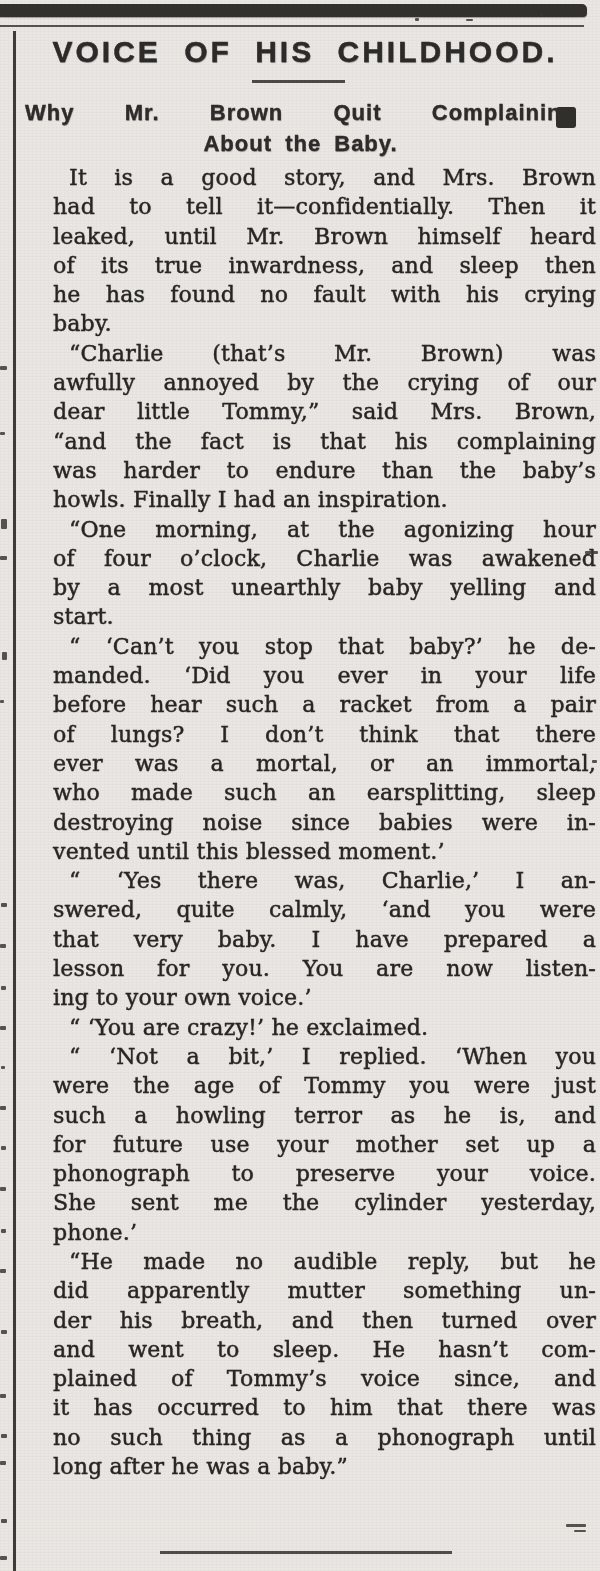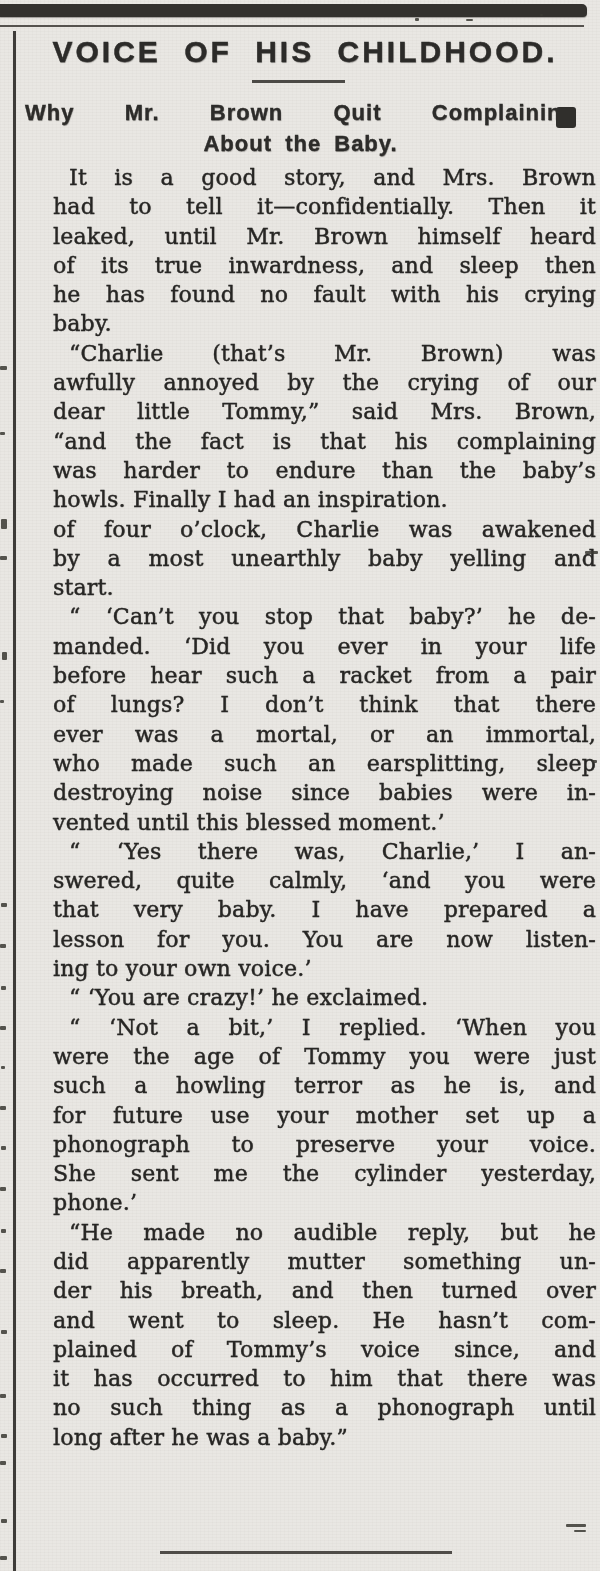--- a/index.html
+++ b/index.html
@@ -72,20 +72,21 @@
       <div class="bline">leaked, until Mr. Brown himself heard</div>
       <div class="bline">of its true inwardness, and sleep then</div>
       <div class="bline">he has found no fault with his crying</div>
       <div class="bline plast">baby.</div>
       <div class="bline indent">“Charlie (that’s Mr. Brown) was</div>
       <div class="bline">awfully annoyed by the crying of our</div>
       <div class="bline">dear little Tommy,” said Mrs. Brown,</div>
       <div class="bline">“and the fact is that his complaining</div>
       <div class="bline">was harder to endure than the baby’s</div>
       <div class="bline plast">howls.  Finally I had an inspiration.</div>
+      <div class="bline indent">“One morning, at the agonizing hour</div>
       <div class="bline">of four o’clock, Charlie was awakened</div>
       <div class="bline">by a most unearthly baby yelling and</div>
       <div class="bline plast">start.</div>
       <div class="bline indent">“ ‘Can’t you stop that baby?’ he de-</div>
       <div class="bline">manded.  ‘Did you ever in your life</div>
       <div class="bline">before hear such a racket from a pair</div>
       <div class="bline">of lungs?  I don’t think that there</div>
       <div class="bline">ever was a mortal, or an immortal,</div>
       <div class="bline">who made such an earsplitting, sleep</div>
       <div class="bline">destroying noise since babies were in-</div>

